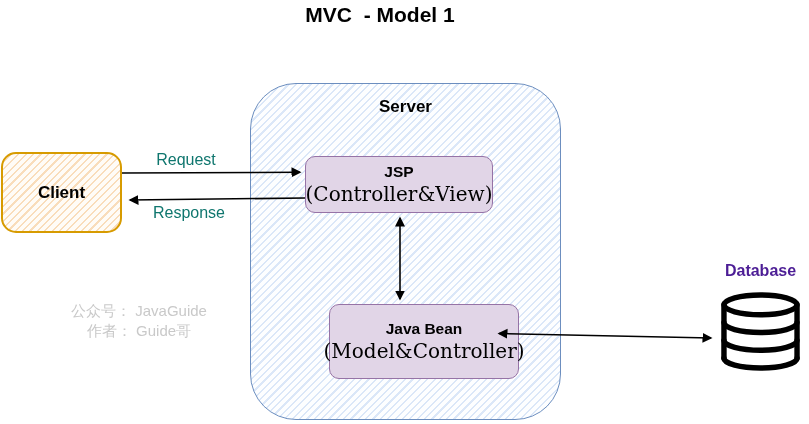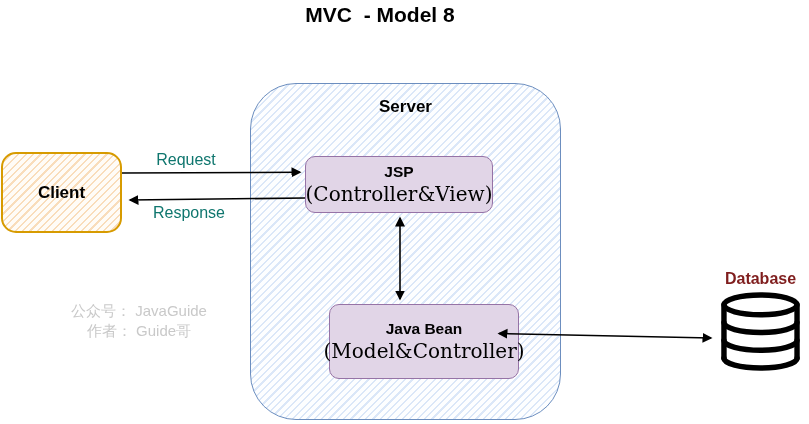--- a/index.html
+++ b/index.html
@@ -44,36 +44,36 @@
     flex-direction:column;line-height:1.25;text-align:left;color:#000;
   }
   .jsp-node{left:305px;top:156px;width:188px;height:57px;}
   .bean-node{left:305px;top:304px;width:190px;height:75px;margin-left:24px;}
   .purple-node .node-title{font-size:15.5px;font-weight:bold;}
   .purple-node .node-subtitle{font-family:"DejaVu Serif","Liberation Serif",serif;font-size:20px;}
   .edge-label{position:absolute;font-size:16px;color:#0f766e;text-align:center;}
   .edge-label.request{left:148px;top:151px;width:76px;}
   .edge-label.response{left:148px;top:204px;width:82px;}
   .db-label{
-    position:absolute;left:712px;top:270px;width:97px;text-align:center;
-    font-size:16px;font-weight:bold;color:#7f1d1d;
+    position:absolute;left:712px;top:262px;width:97px;text-align:center;
+    font-size:16px;font-weight:bold;color:#4c1d95;
   }
   .db-icon{position:absolute;left:719px;top:292px;width:83px;height:79px;}
   .watermark{
     position:absolute;left:39px;top:301px;width:200px;text-align:center;
     color:var(--watermark);font-size:15px;line-height:20px;
   }
   .arrow-layer{position:absolute;left:0;top:0;width:809px;height:424px;pointer-events:none;}
 </style>
 </head>
 <body>
 
 <div class="canvas">
 
-  <div class="title">MVC  - Model 8</div>
+  <div class="title">MVC  - Model 1</div>
 
   <div class="node server-node"></div>
   <div class="server-label">Server</div>
 
   <div class="node client-node">
     <span>Client</span>
   </div>
 
   <div class="node purple-node jsp-node">
     <div class="node-title">JSP</div>

